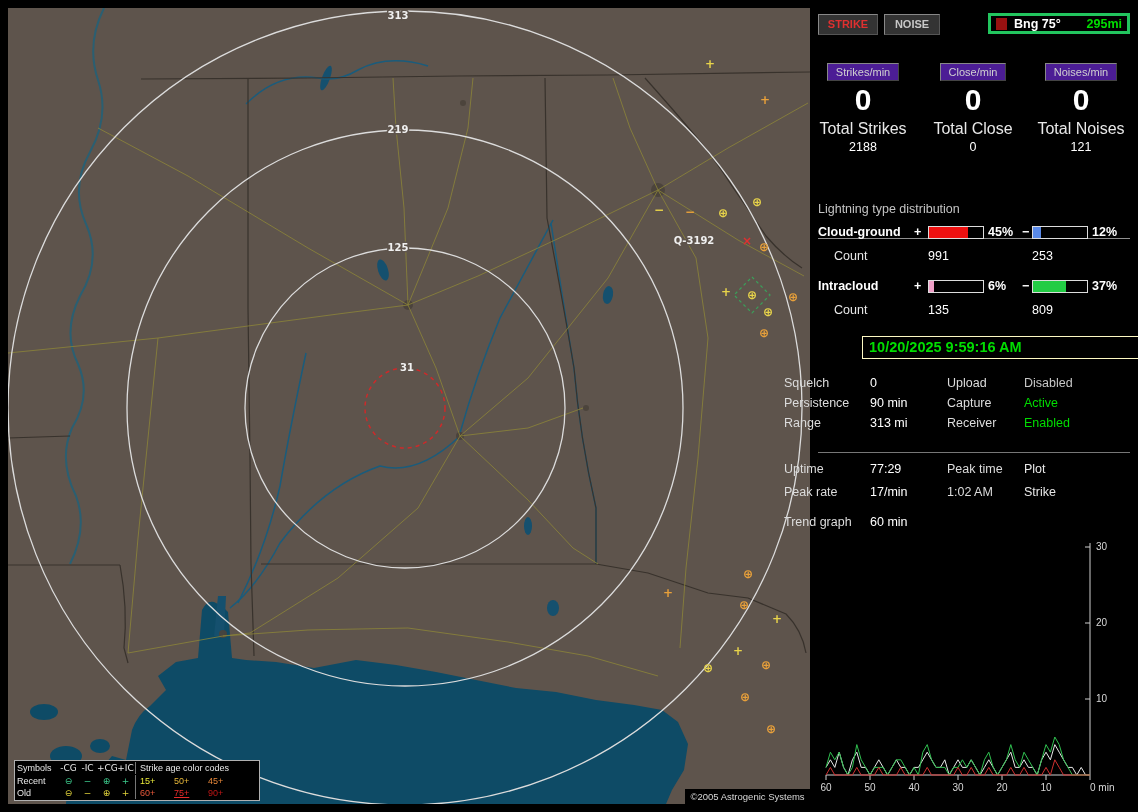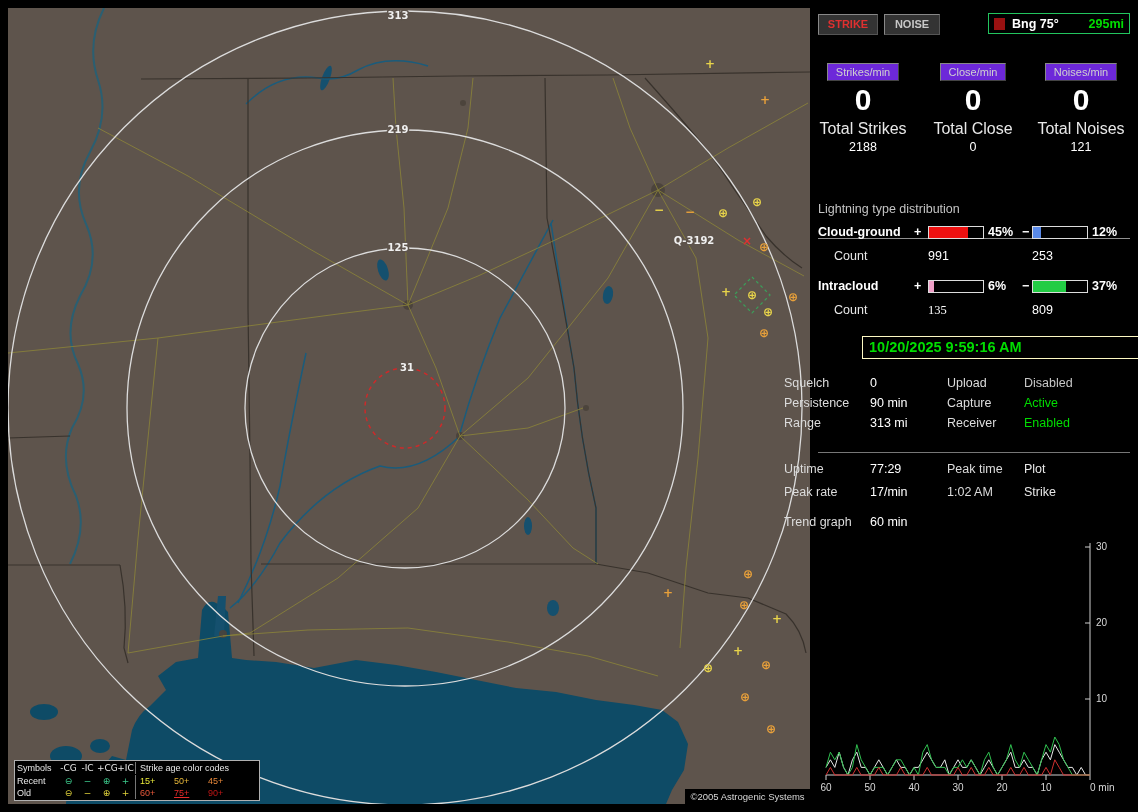--- a/index.html
+++ b/index.html
@@ -32,29 +32,29 @@
   .sb{position:absolute;background:transparent;}
   .btn{
     position:absolute;top:14px;height:19px;background:#333;border:1px solid #888;
     border-right-color:#555;border-bottom-color:#555;
     font:bold 11px "Liberation Sans",sans-serif;text-align:center;line-height:18px;cursor:default;
   }
   .btn-strike{left:818px;width:58px;}
   .btn-noise{left:884px;width:54px;color:#c8c8c8;}
   .bng-box{
     position:absolute;left:988px;top:13px;width:142px;height:21px;background:#000;
-    border:1px solid #22c55e;box-sizing:border-box;display:flex;align-items:center;padding:0 5px;
+    border:3px solid #22c55e;box-sizing:border-box;display:flex;align-items:center;padding:0 5px;
   }
   .bng-ind{width:11px;height:12px;background:#991111;}
   .bng-label{margin-left:7px;font-weight:bold;font-size:12.5px;color:#fff;}
   .bng-dist{margin-left:auto;font-weight:bold;font-size:12.5px;}
   .cnt-col{position:absolute;width:110px;text-align:center;}
   .cnt-col.c0{left:808px;} .cnt-col.c1{left:918px;} .cnt-col.c2{left:1026px;}
   .rate-box{
-    display:inline-block;margin-top:63px;padding:2px 8px;background:#6d28d9;border:1px solid #888;
+    display:inline-block;margin-top:63px;padding:2px 8px;background:#4c1d95;border:1px solid #888;
     border-right-color:#444;border-bottom-color:#444;font-size:11px;color:#d0d0d0;
   }
   .rate-val{margin-top:3px;font-size:30px;font-weight:bold;color:#fff;line-height:32px;}
   .total-label{margin-top:4px;font-size:16px;color:#e8e8e8;}
   .total-val{margin-top:2px;font-size:12.5px;color:#fff;}
   .dist-title{
     position:absolute;left:818px;top:202px;width:312px;font-size:12.5px;color:#c4c4c4;
     border-bottom:1px solid #909090;padding-bottom:22px;
   }
   .dist-row,.count-row{position:absolute;left:818px;width:312px;height:15px;font-size:12.5px;}
@@ -291,21 +291,21 @@
       </span>
     <span class="dist-pct" style="left:170px;">6%</span>
     <span class="dist-sign" style="left:204px;">−</span>
     <span class="bar-box" style="left:214px;">
         <span class="bar-fill" style="width: 62%; background: rgb(34, 204, 68);"></span>
       </span>
     <span class="dist-pct" style="left:274px;">37%</span>
   </div>
   <div class="count-row" style="top:303px;">
     <span class="count-label">Count</span>
-    <span class="count-val" style="left:110px;font-family:Liberation Serif, serif;">135</span>
+    <span class="count-val" style="left:110px;">135</span>
     <span class="count-val" style="left:214px;">809</span>
   </div>
 
   <div class="dt-box" style="color: rgb(0, 221, 0);">10/20/2025 9:59:16 AM</div>
 
   <div class="grid-row" style="top:376px;">
     <span class="g-l1">Squelch</span>
     <span class="g-v1">0</span>
     <span class="g-l2">Upload</span>
     <span class="g-v2" style="color: rgb(200, 200, 200);">Disabled</span>

